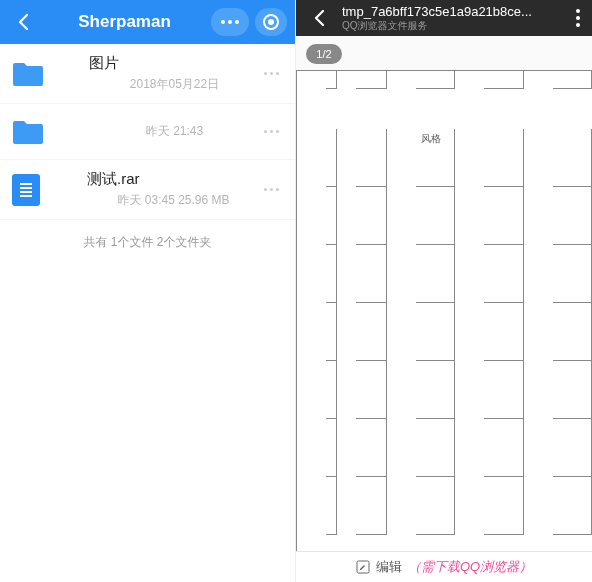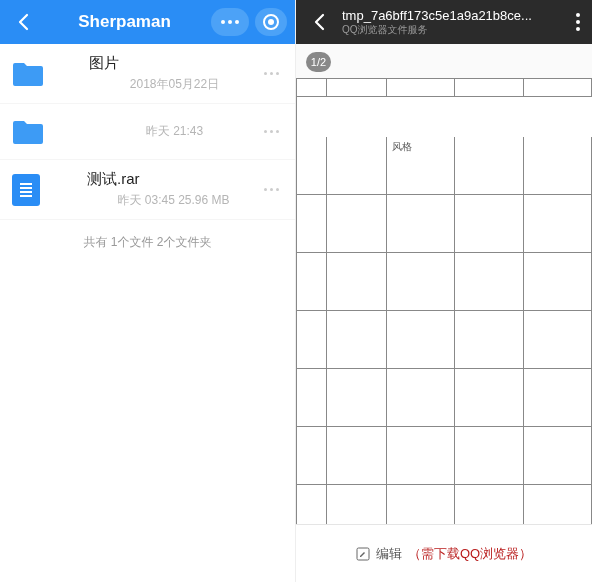--- a/index.html
+++ b/index.html
@@ -169,21 +169,21 @@
     
     .right-panel {
       width: 296px;
       height: 100%;
       display: flex;
       flex-direction: column;
       background: #fafafa;
     }
     
     .right-header {
-      height: 44px;
+      height: 36px;
       background: #2b2b2b;
       display: flex;
       align-items: center;
       padding: 0 8px;
       gap: 8px;
       color: #fff;
     }
     
     .right-header-text {
       flex: 1;
@@ -210,21 +210,21 @@
     }
     .menu-btn span {
       width: 4px;
       height: 4px;
       background: #fff;
       border-radius: 50%;
     }
     
     .page-indicator {
       margin: 8px 0 6px 10px;
-      width: 25px;
+      width: 36px;
       height: 20px;
       background: #888;
       color: #fff;
       font-size: 11px;
       border-radius: 10px;
       display: flex;
       align-items: center;
       justify-content: center;
     }
     
@@ -237,35 +237,37 @@
       grid-template-columns: 30px 60px 1fr 1fr 1fr;
       grid-auto-rows: 58px;
       overflow: hidden;
     }
     .document-grid .cell {
       border-right: 1px solid #888;
       border-bottom: 1px solid #888;
       padding: 3px 5px;
       font-size: 10px;
       color: #555;
+      margin-left: 29px;
     }
     
     .edit-bar {
-      height: 58px;
+      height: 31px;
       background: #fff;
       border-top: 1px solid #e5e5e5;
       display: flex;
       align-items: center;
       justify-content: center;
       gap: 6px;
       font-size: 13px;
       color: #555;
     }
     .edit-hint {
-      color: #b91c1c;
+      color: #ec4899;
+      font-style: italic;
     }
     .pencil-icon {
       width: 14px;
       height: 14px;
       position: relative;
     }
   </style>
 </head>
 <body>
 

